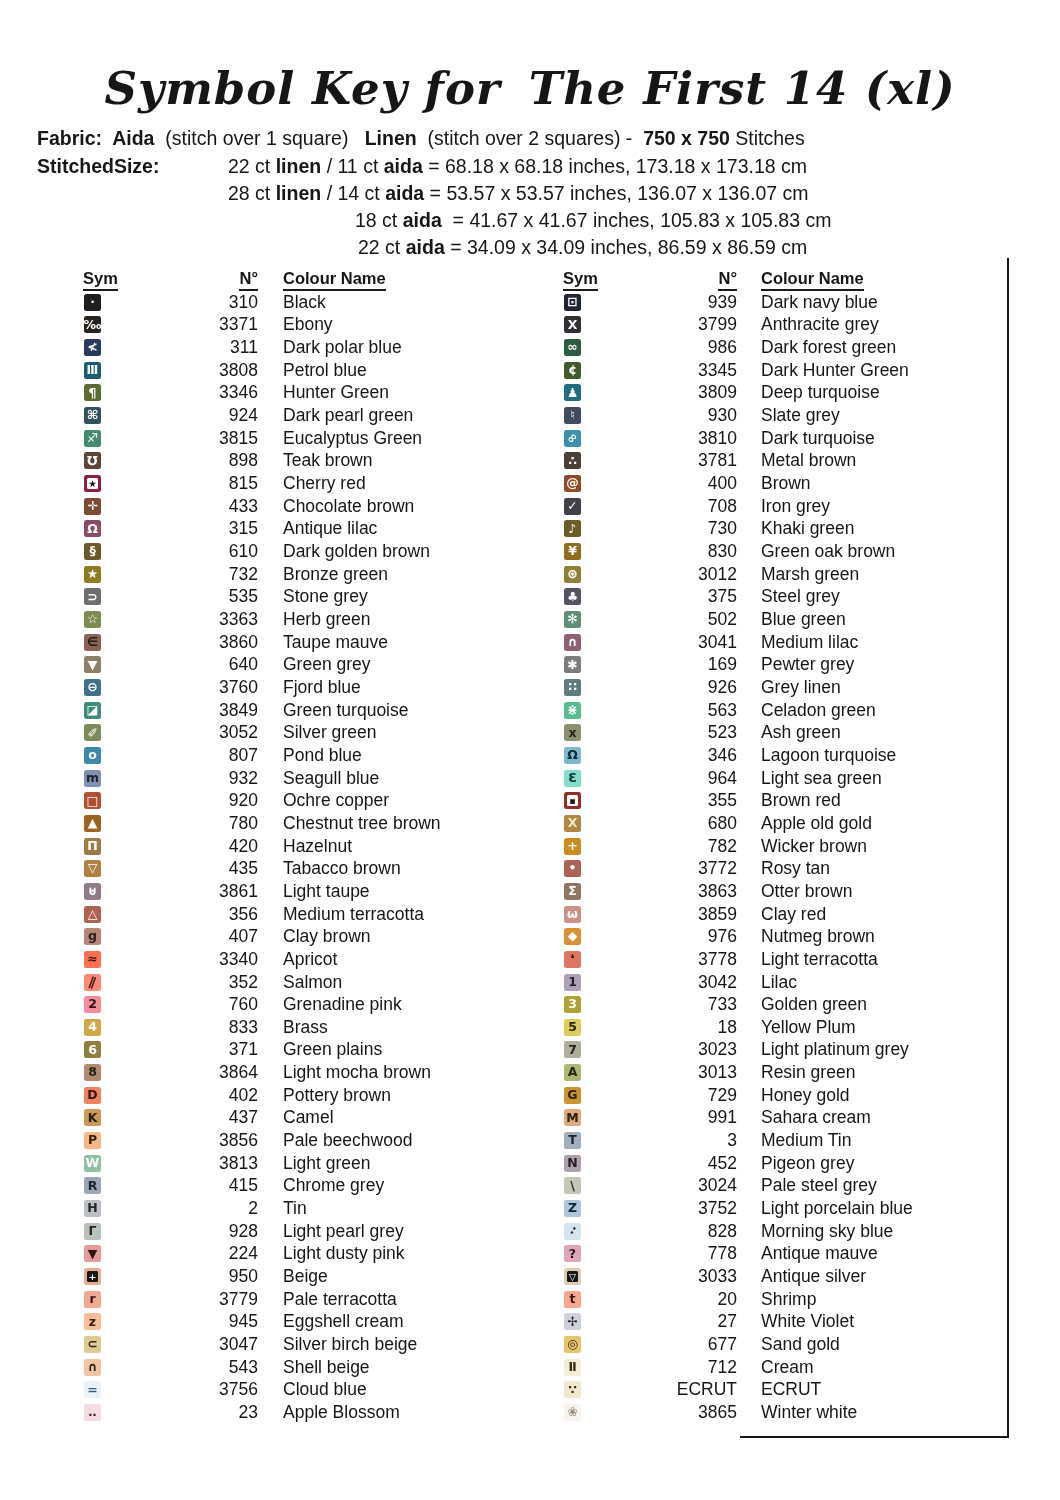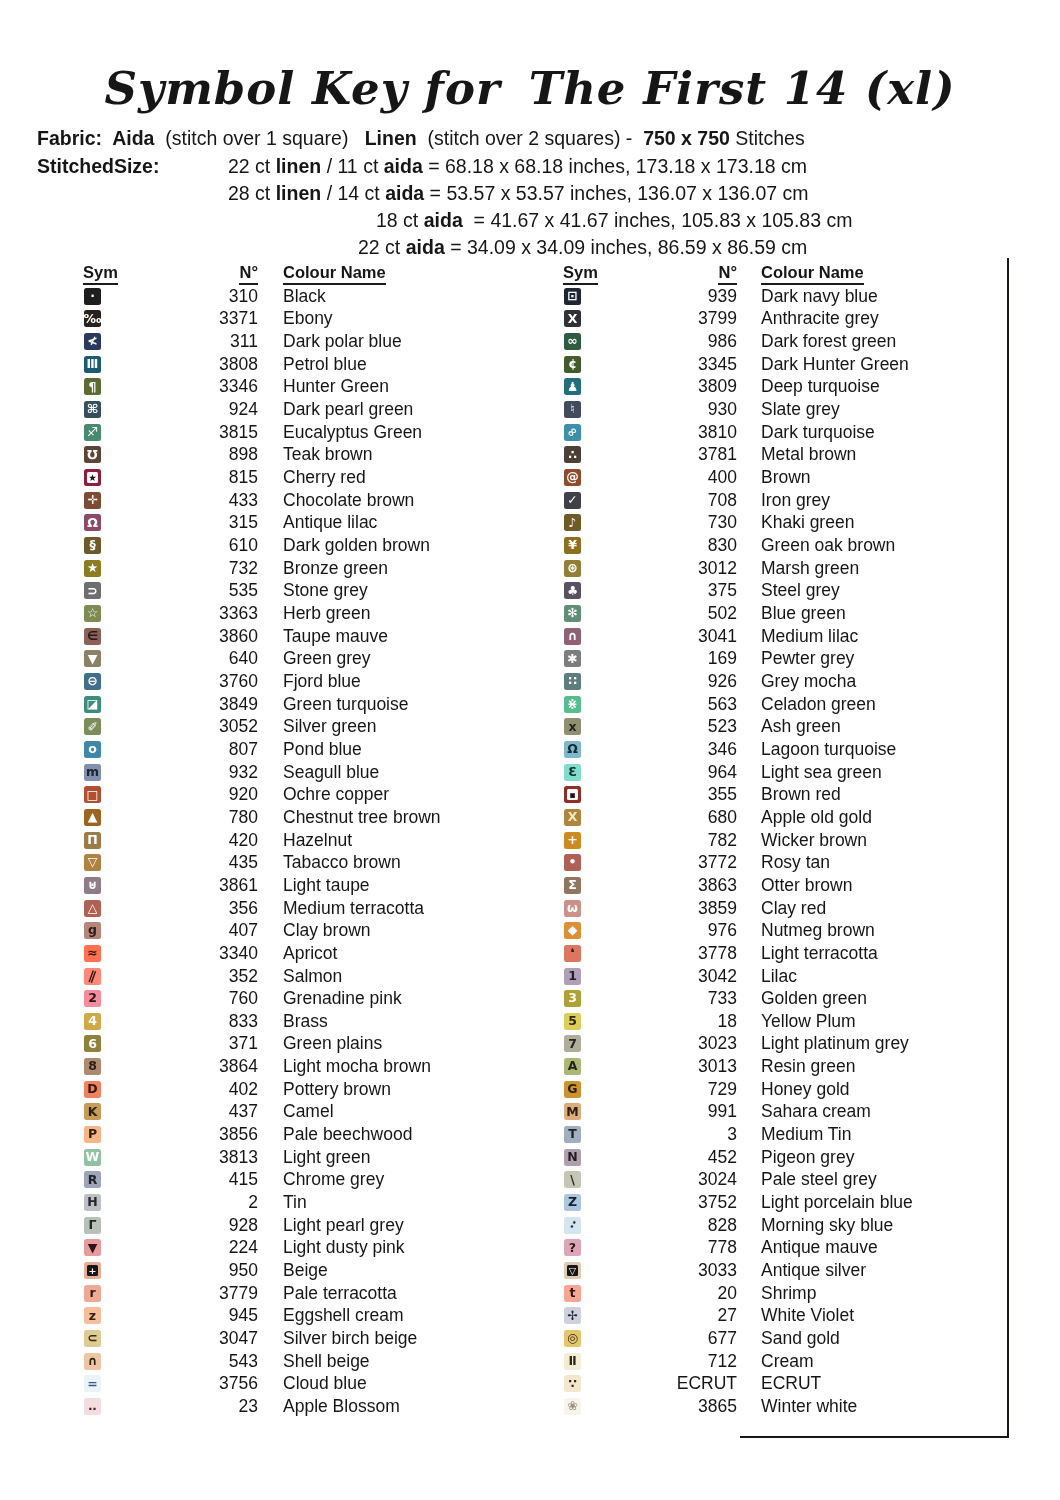--- a/index.html
+++ b/index.html
@@ -11,25 +11,25 @@
     position:absolute;top:62px;left:0;width:100%;text-align:center;
     font-family:"DejaVu Serif",serif;font-style:italic;font-weight:bold;
     font-size:45px;letter-spacing:1px;white-space:pre;
   }
   .title .accent{margin-left:28px}
   .fabric{position:absolute;top:127px;left:37px;font-size:19.5px;white-space:pre-wrap}
   .stitched-label{position:absolute;top:155px;left:37px;font-size:19.5px;font-weight:bold}
   .sline{position:absolute;font-size:19.5px;white-space:pre-wrap}
   .sline-0{top:155px;left:228px}
   .sline-1{top:182px;left:228px}
-  .sline-2{top:209px;left:376px}
+  .sline-2{top:209px;left:355px}
   .sline-3{top:236px;left:358px}
   .seg-b{font-weight:bold}
 
-  .tbl{position:absolute;top:262px}
+  .tbl{position:absolute;top:268px}
   .tbl-left{left:83px}
   .tbl-right{left:563px}
   .thead{display:flex;align-items:flex-end;height:23px;font-weight:bold;font-size:16.5px}
   .cell-sym{flex:none;width:18px;overflow:visible}
   .cell-num{flex:none;text-align:right}
   .tbl-left .cell-num{width:157px}
   .tbl-right .cell-num{width:156px}
   .cell-name{padding-left:25px;white-space:nowrap}
   .tbl-right .cell-name{padding-left:24px}
   .h{border-bottom:2px solid #1a1a1a;padding-bottom:1px;display:inline-block;white-space:nowrap}
@@ -618,21 +618,21 @@
         </span>
     <span class="num">169</span>
     <span class="name">Pewter grey</span>
   </div>
 
   <div class="row">
     <span class="sym" style="background: rgb(95, 125, 126);">
           <span class="glyph" style="color: rgb(255, 255, 255);">∷</span>
         </span>
     <span class="num">926</span>
-    <span class="name">Grey mocha</span>
+    <span class="name">Grey linen</span>
   </div>
 
   <div class="row">
     <span class="sym" style="background: rgb(88, 189, 142);">
           <span class="glyph" style="color: rgb(255, 255, 255);">⋇</span>
         </span>
     <span class="num">563</span>
     <span class="name">Celadon green</span>
   </div>
 

